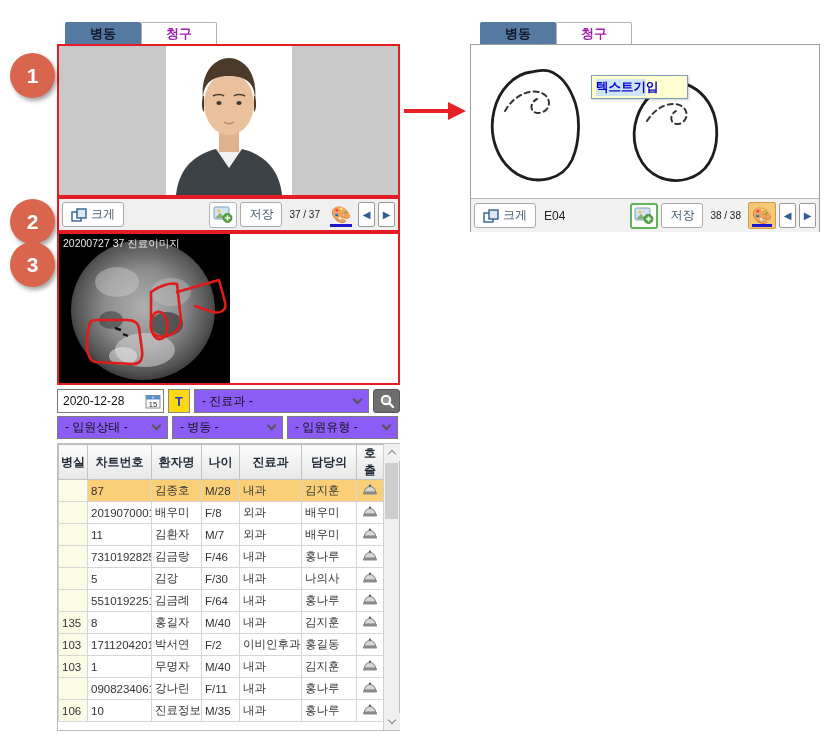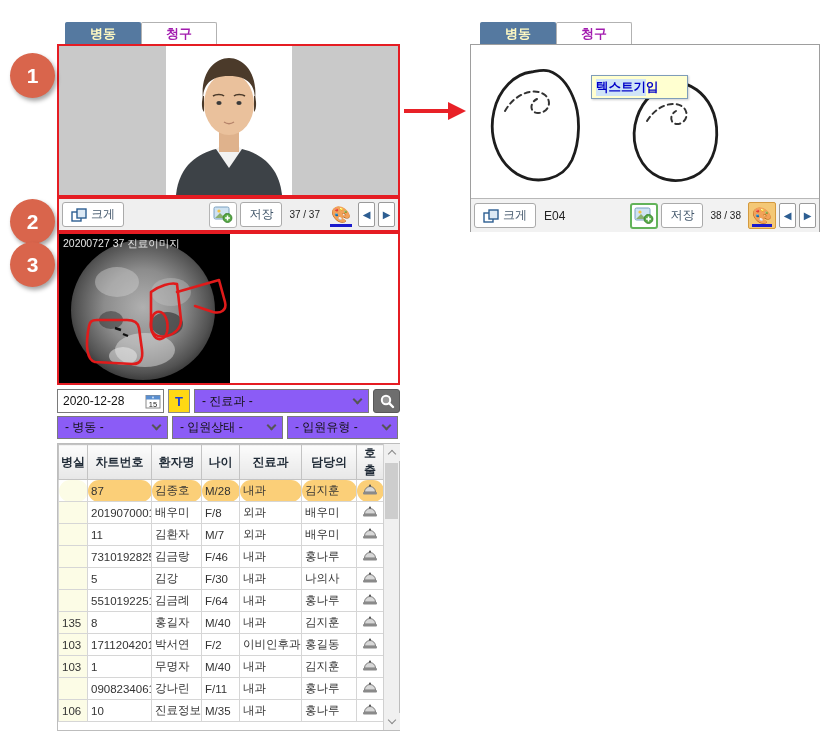--- a/index.html
+++ b/index.html
@@ -14,21 +14,21 @@
            box-shadow: 2px 3px 4px rgba(0,0,0,.35); z-index: 30; }
   #badge1 { left: 10px; top: 53px; }
   #badge2 { left: 10px; top: 199px; }
   #badge3 { left: 10px; top: 242px; }
 
   
   .tabs { display: flex; height: 22px; align-items: flex-end; }
   .tab { min-width: 76px; height: 22px; display: flex; align-items: center; justify-content: center;
          background: #fff; border: 1px solid #b2b2b2; border-bottom: none;
          font-size: 13px; font-weight: bold; color: #a21caf; border-radius: 2px 2px 0 0; }
-  .tab.active { background: #5579a0; color: #fef9c3; border-color: #5579a0; }
+  .tab.active { background: #5579a0; color: #0f172a; border-color: #5579a0; }
 
   
   .lp { position: absolute; left: 57px; top: 22px; width: 343px; }
   .lp .tabs { margin-left: 8px; }
   .photo-box { height: 153px; border: 2px solid #e51c23; background: #c9c9c9;
                display: flex; justify-content: center; overflow: hidden; }
   .photo-box svg { display: block; }
 
   .tool-box { height: 35px; border: 2px solid #e51c23; background: #efefef;
               display: flex; align-items: center; padding: 0 3px; gap: 3px; }
@@ -74,21 +74,21 @@
   
   .table-wrap { margin-top: 4px; height: 288px; position: relative;
                 border: 1px solid #bdbdbd; background: #fff; }
   table { width: 325px; table-layout: fixed; border-collapse: collapse; }
   th { height: 21px; background: linear-gradient(#fcfcfc, #e7e7e7); border: 1px solid #c3c3c3;
        font-size: 12px; font-weight: bold; color: #1f2a36; padding: 0 2px; }
   td { height: 22px; border: 1px solid #d6d6d6; font-size: 11.5px; color: #333;
        padding: 0 3px; overflow: hidden; white-space: nowrap; background: #fff; }
   td.c-room { background: #fcfce6; }
   td.c-bell { text-align: center; padding: 0; }
-  tr.sel td { background: #fbcf78; border-radius: 11px; }
+  tr.sel td { background: #fbcf78; }
   tr.sel td.c-room { background: #fcfce6; }
   .col-room { width: 29px; } .col-chart { width: 64px; } .col-name { width: 50px; }
   .col-age { width: 38px; } .col-dept { width: 62px; } .col-doc { width: 55px; }
   .col-bell { width: 27px; }
 
   .sbar { position: absolute; right: 0; top: 0; bottom: 0; width: 16px; background: #f0f0f0;
           border-left: 1px solid #d0d0d0; }
   .sbtn { position: absolute; left: 0; width: 16px; height: 17px; background: #f0f0f0;
           display: flex; align-items: center; justify-content: center; }
   .sbtn.up { top: 0; } .sbtn.down { bottom: 0; }
@@ -222,25 +222,25 @@
       <div class="searchbtn">
         <svg width="16" height="16" viewBox="0 0 16 16">
           <circle cx="7" cy="7" r="4.2" fill="#9a9a9a" stroke="#fff" stroke-width="2"></circle>
           <line x1="10.4" y1="10.4" x2="14" y2="14" stroke="#fff" stroke-width="2.4" stroke-linecap="round"></line>
         </svg>
       </div>
     </div>
 
     <div class="row-filter">
       <div class="select">
+        <span>- 입원상태 -</span>
+        <span class="chev"></span>
+      </div>
+      <div class="select">
         <span>- 병동 -</span>
-        <span class="chev"></span>
-      </div>
-      <div class="select">
-        <span>- 입원상태 -</span>
         <span class="chev"></span>
       </div>
       <div class="select">
         <span>- 입원유형 -</span>
         <span class="chev"></span>
       </div>
     </div>
 
     <div class="table-wrap">
       <table>

